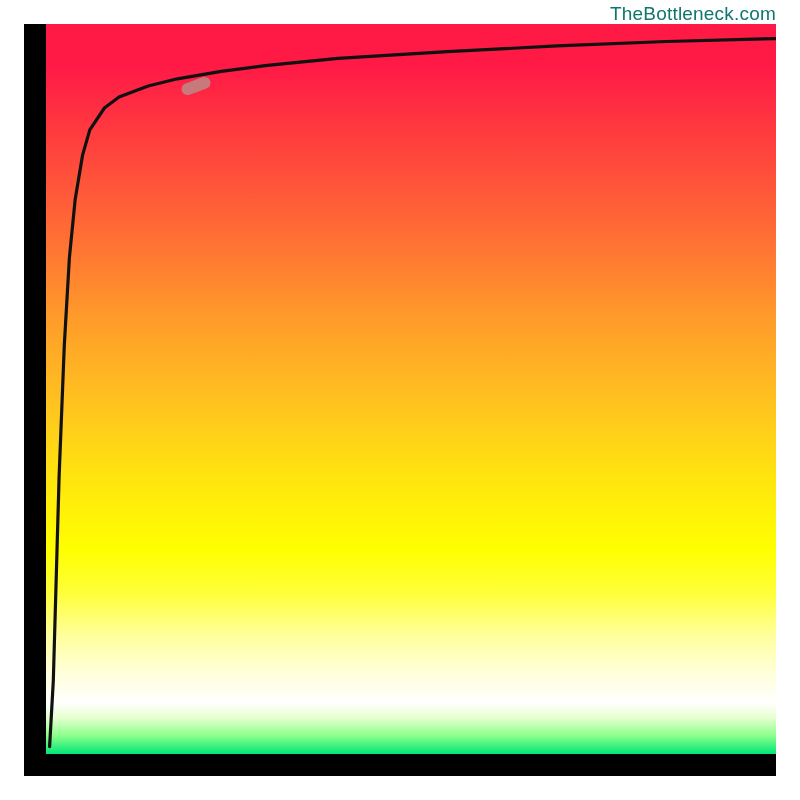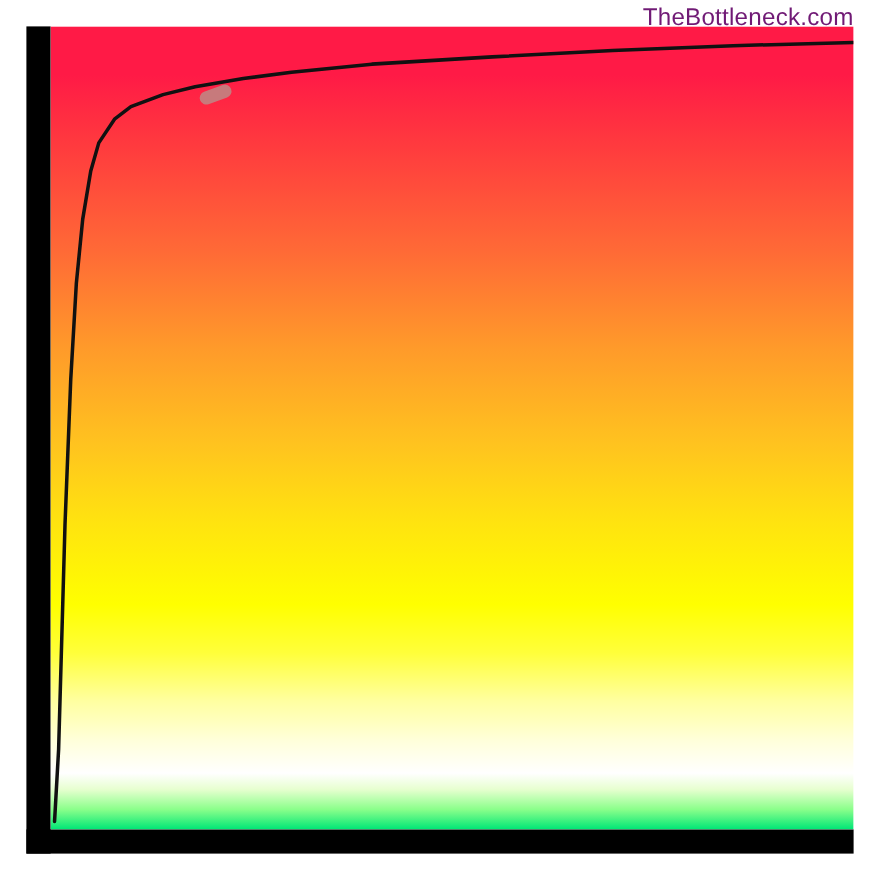--- a/index.html
+++ b/index.html
@@ -74,22 +74,22 @@
     position: absolute;
     background: #c48080;
     border-radius: 999px;
     opacity: 0.94;
   }
   .attribution {
     position: absolute;
     top: 3px;
     right: 24px;
     font-family: Arial, Helvetica, sans-serif;
-    font-size: 22px;
-    color: #701a75;
+    font-size: 19px;
+    color: #0f766e;
     letter-spacing: 0.2px;
   }
 </style>
 </head>
 <body>
 
 <div class="chart-container">
 
   <div class="attribution">TheBottleneck.com</div>
 

